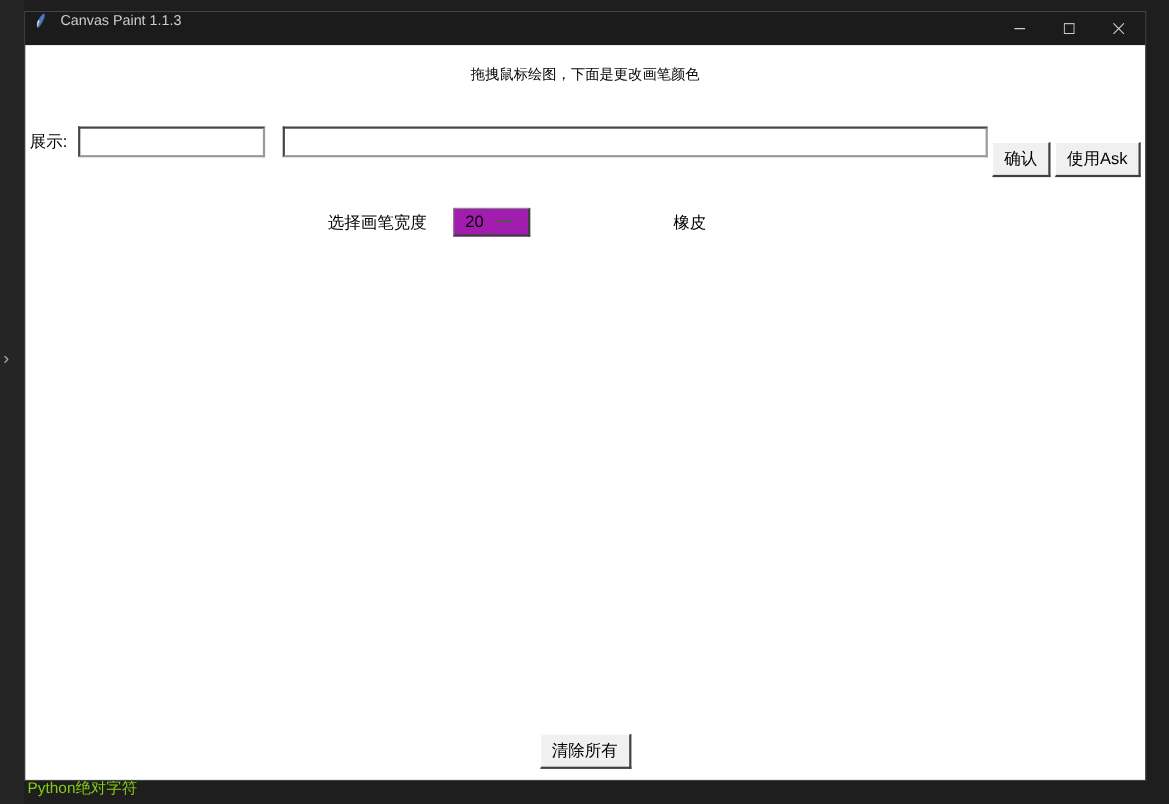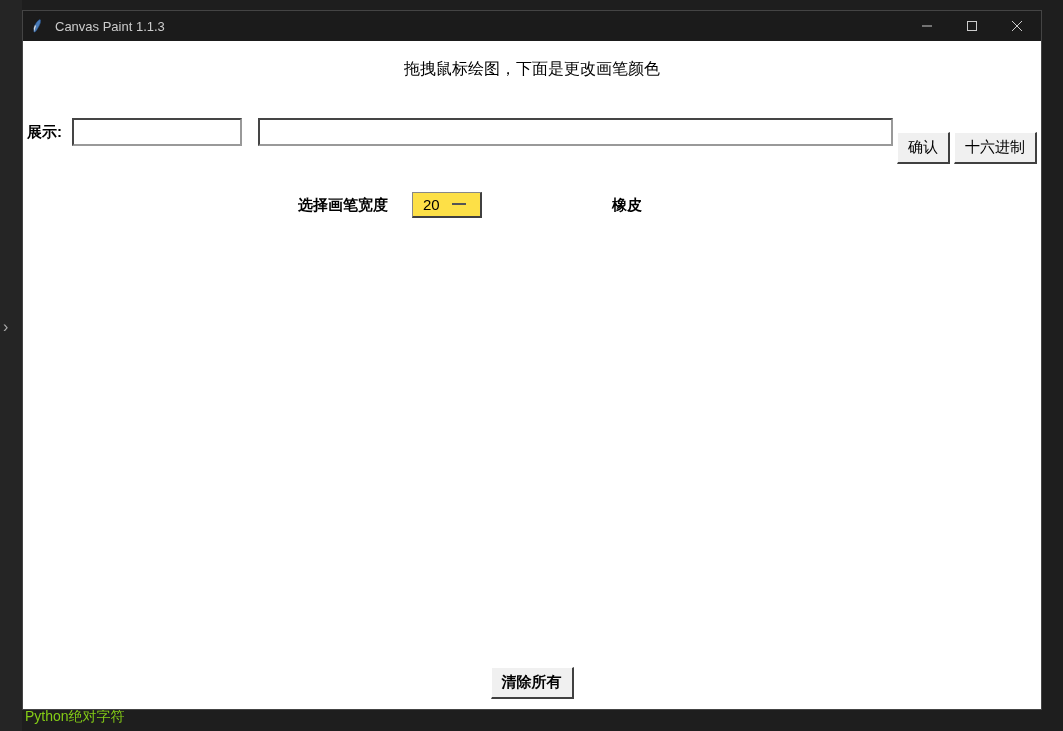--- a/index.html
+++ b/index.html
@@ -55,21 +55,21 @@
       height: 700px;
       background: #1e1e1e;
       border: 1px solid #444;
       display: flex;
       flex-direction: column;
     }
     .titlebar {
       height: 30px;
       background: #1b1b1b;
       display: flex;
-      align-items: center;
+      align-items: flex-start;
       padding: 0 2px 0 8px;
       color: #cccccc;
       font-size: 13px;
     }
     .titlebar-icon {
       width: 16px;
       height: 16px;
       margin-right: 8px;
       display: inline-flex;
       align-items: center;
@@ -94,32 +94,31 @@
     .window-content {
       flex: 1;
       background: #ffffff;
       color: #000000;
       position: relative;
       padding: 0;
     }
     .instruction-row {
       text-align: center;
       padding: 18px 0 12px 0;
-      font-size: 16px;
+      font-size: 13px;
     }
     .controls-row {
       display: flex;
       align-items: center;
       padding: 8px 4px;
       gap: 4px;
     }
     .label {
       font-size: 15px;
       white-space: nowrap;
-      font-weight: bold;
     }
     .color-preview-box {
       width: 170px;
       height: 28px;
       border: 2px inset #999;
       background: #fff;
       margin-left: 6px;
       margin-right: 12px;
     }
     .hex-label {
@@ -161,21 +160,21 @@
       margin-left: 275px;
       gap: 24px;
     }
     .width-dropdown {
       display: flex;
       align-items: center;
       border-top: 1px solid #888;
       border-left: 1px solid #888;
       border-right: 2px solid #404040;
       border-bottom: 2px solid #404040;
-      background: #fde047;
+      background: #a21caf;
       padding: 3px 6px 3px 10px;
       cursor: pointer;
       min-width: 70px;
     }
     .width-value {
       margin-right: 12px;
       font-size: 15px;
     }
     .dropdown-indicator {
       width: 14px;
@@ -194,21 +193,20 @@
     }
     .clear-row {
       position: absolute;
       bottom: 10px;
       left: 0;
       right: 0;
       text-align: center;
     }
     .clear-btn {
       display: inline-block;
-      font-weight: bold;
     }
   </style>
 </head>
 <body>
 
 <div class="bg-left">
   <div class="bg-chevron">›</div>
 </div>
 <div class="bg-right"></div>
 <div class="bg-bottom-text">Python绝对字符</div>
@@ -243,21 +241,21 @@
   </div>
 
   <div class="window-content">
     <div class="instruction-row">拖拽鼠标绘图，下面是更改画笔颜色</div>
 
     <div class="controls-row">
       <span class="label">展示:</span>
       <div class="color-preview-box"></div>
       <input type="text" class="color-input" value="" style="">
       <button class="win-button">确认</button>
-      <button class="win-button">十六进制</button>
+      <button class="win-button">使用Ask</button>
     </div>
 
     <div class="width-row">
       <div class="width-group">
         <span class="label">选择画笔宽度</span>
         <div class="width-dropdown">
           <span class="width-value">20</span>
           <span class="dropdown-indicator"></span>
         </div>
       </div>

